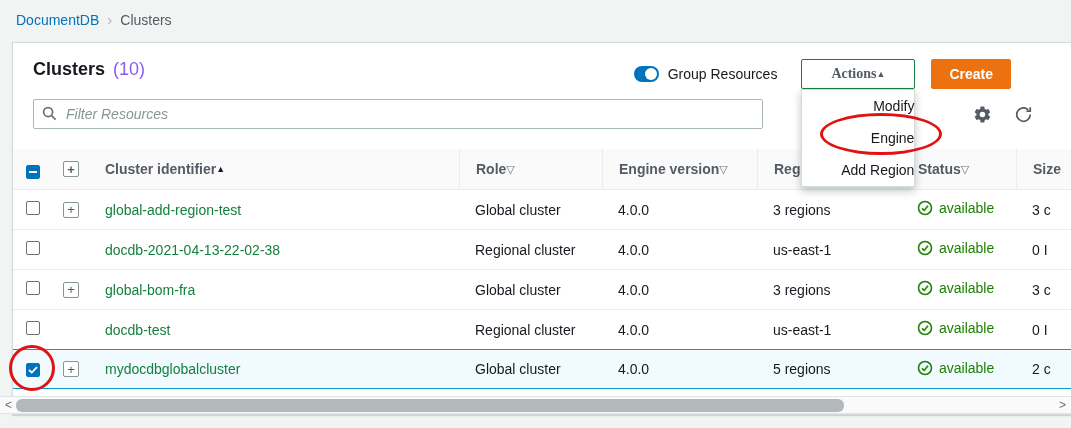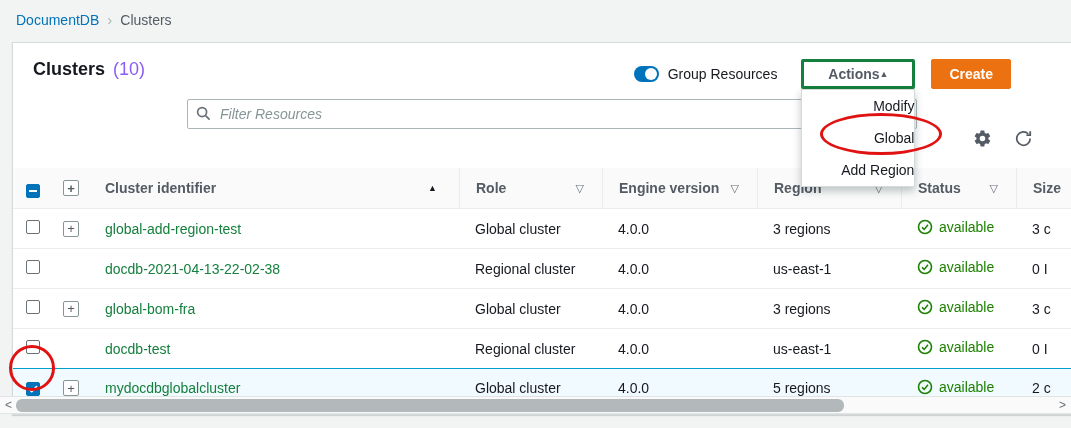--- a/index.html
+++ b/index.html
@@ -26,33 +26,33 @@
   .title-group { display:flex; align-items:baseline; gap:8px; height:30px; }
   .title { font-size:18px; font-weight:bold; }
   .count { font-size:18px; color:#8b5cf6; }
   .header-controls { display:flex; align-items:center; gap:16px; padding-right:40px; }
 
   .toggle-group { display:flex; align-items:center; gap:9px; margin-right:8px; }
   .toggle { position:relative; width:25px; height:16px; background:#0073bb; border-radius:8px; cursor:pointer; display:inline-block; }
   .toggle .knob { position:absolute; top:2px; right:2px; width:12px; height:12px; border-radius:50%; background:#fff; }
 
   .btn { height:30px; font-weight:bold; font-size:14px; border-radius:2px; cursor:pointer; font-family:inherit; }
-  .btn-actions { width:114px; background:#fff; border:3px solid #15803d; color:#545b64; display:flex; align-items:center; justify-content:center; gap:0; }
+  .btn-actions { width:114px; background:#fff; border:1px solid #15803d; color:#545b64; display:flex; align-items:center; justify-content:center; gap:0;font-family:Liberation Serif, serif; }
   .up-arrow { font-size:9px; line-height:1; }
   .btn-create { background:#ec7211; border:1px solid #ec7211; color:#fff; padding:0 17px; }
 
   .actions-wrap { position:relative; }
   .dropdown {
     position:absolute; top:30px; left:0; width:114px; background:#fff;
     border:1px solid #d5dbdb; box-shadow:0 4px 8px rgba(0,28,36,.25); z-index:30;text-align:right;
   }
   .menu-item { padding:8px 0 8px 20px; color:#16191f; cursor:pointer; background:#fff; }
 
   
-  .filter-row { display:flex; align-items:center; padding:0 0 0 20px;flex-direction:column; }
+  .filter-row { display:flex; align-items:center; padding:0 0 0 20px; }
   .search-box { position:relative; width:730px; }
   .search-box input {
     width:100%; height:30px; border:1px solid #aab7b8; border-radius:2px;
     padding:0 8px 0 32px; font-size:14px; font-family:inherit; color:#16191f; outline:none;
   }
   .search-box input::placeholder { color:#879596; font-style:italic; }
   .search-icon { position:absolute; left:9px; top:7px; }
   .icon-btns { margin-left:auto; display:flex; align-items:center; gap:22px; padding-right:38px; }
   .icon-btn { background:none; border:none; cursor:pointer; padding:0; line-height:0; }
 
@@ -63,21 +63,21 @@
   .c-check  { width:40px;  padding:0; text-align:center; }
   .c-expand { width:36px;  padding:0; text-align:center; }
   .c-id     { width:370px; }
   .c-role   { width:143px; }
   .c-engine { width:155px; }
   .c-region { width:144px; }
   .c-status { width:115px; }
   .c-size   { width:130px; }
   thead th { background:#fafafa; color:#545b64; font-weight:bold; font-size:14px; cursor:pointer; }
   thead th.vdiv { border-left:1px solid #eaeded; }
-  .th-inner { display:flex; align-items:center; justify-content:space-between; }
+  .th-inner { display:flex; align-items:center; }
   .sort-asc { font-size:9px; color:#16191f; margin-right:6px; }
   .sort-down { font-size:11px; color:#687078; margin-right:2px; }
   tbody td { border-top:1px solid #eaeded; }
   tr.selected td { background:#f1faff; border-top:1px solid #00a1c9; border-bottom:1px solid #00a1c9; }
 
   .checkbox {
     display:inline-flex; align-items:center; justify-content:center;
     width:14px; height:14px; border:1px solid #687078; border-radius:2px; background:#fff; cursor:pointer;
   }
   .checkbox.indeterminate, .checkbox.checked { background:#0073bb; border-color:#0073bb; }
@@ -130,21 +130,21 @@
           </span>
         <span class="toggle-label">Group Resources</span>
       </div>
       <div class="actions-wrap">
         <button class="btn btn-actions">
           <span>Actions</span>
           <span class="up-arrow">▲</span>
         </button>
         <div class="dropdown">
           <div class="menu-item">Modify</div>
-          <div class="menu-item">Global</div>
+          <div class="menu-item">Engine</div>
           <div class="menu-item">Add Region</div>
         </div>
       </div>
       <button class="btn btn-create">Create</button>
     </div>
   </div>
 
   <div class="filter-row">
     <div class="search-box">
       <span class="search-icon">

